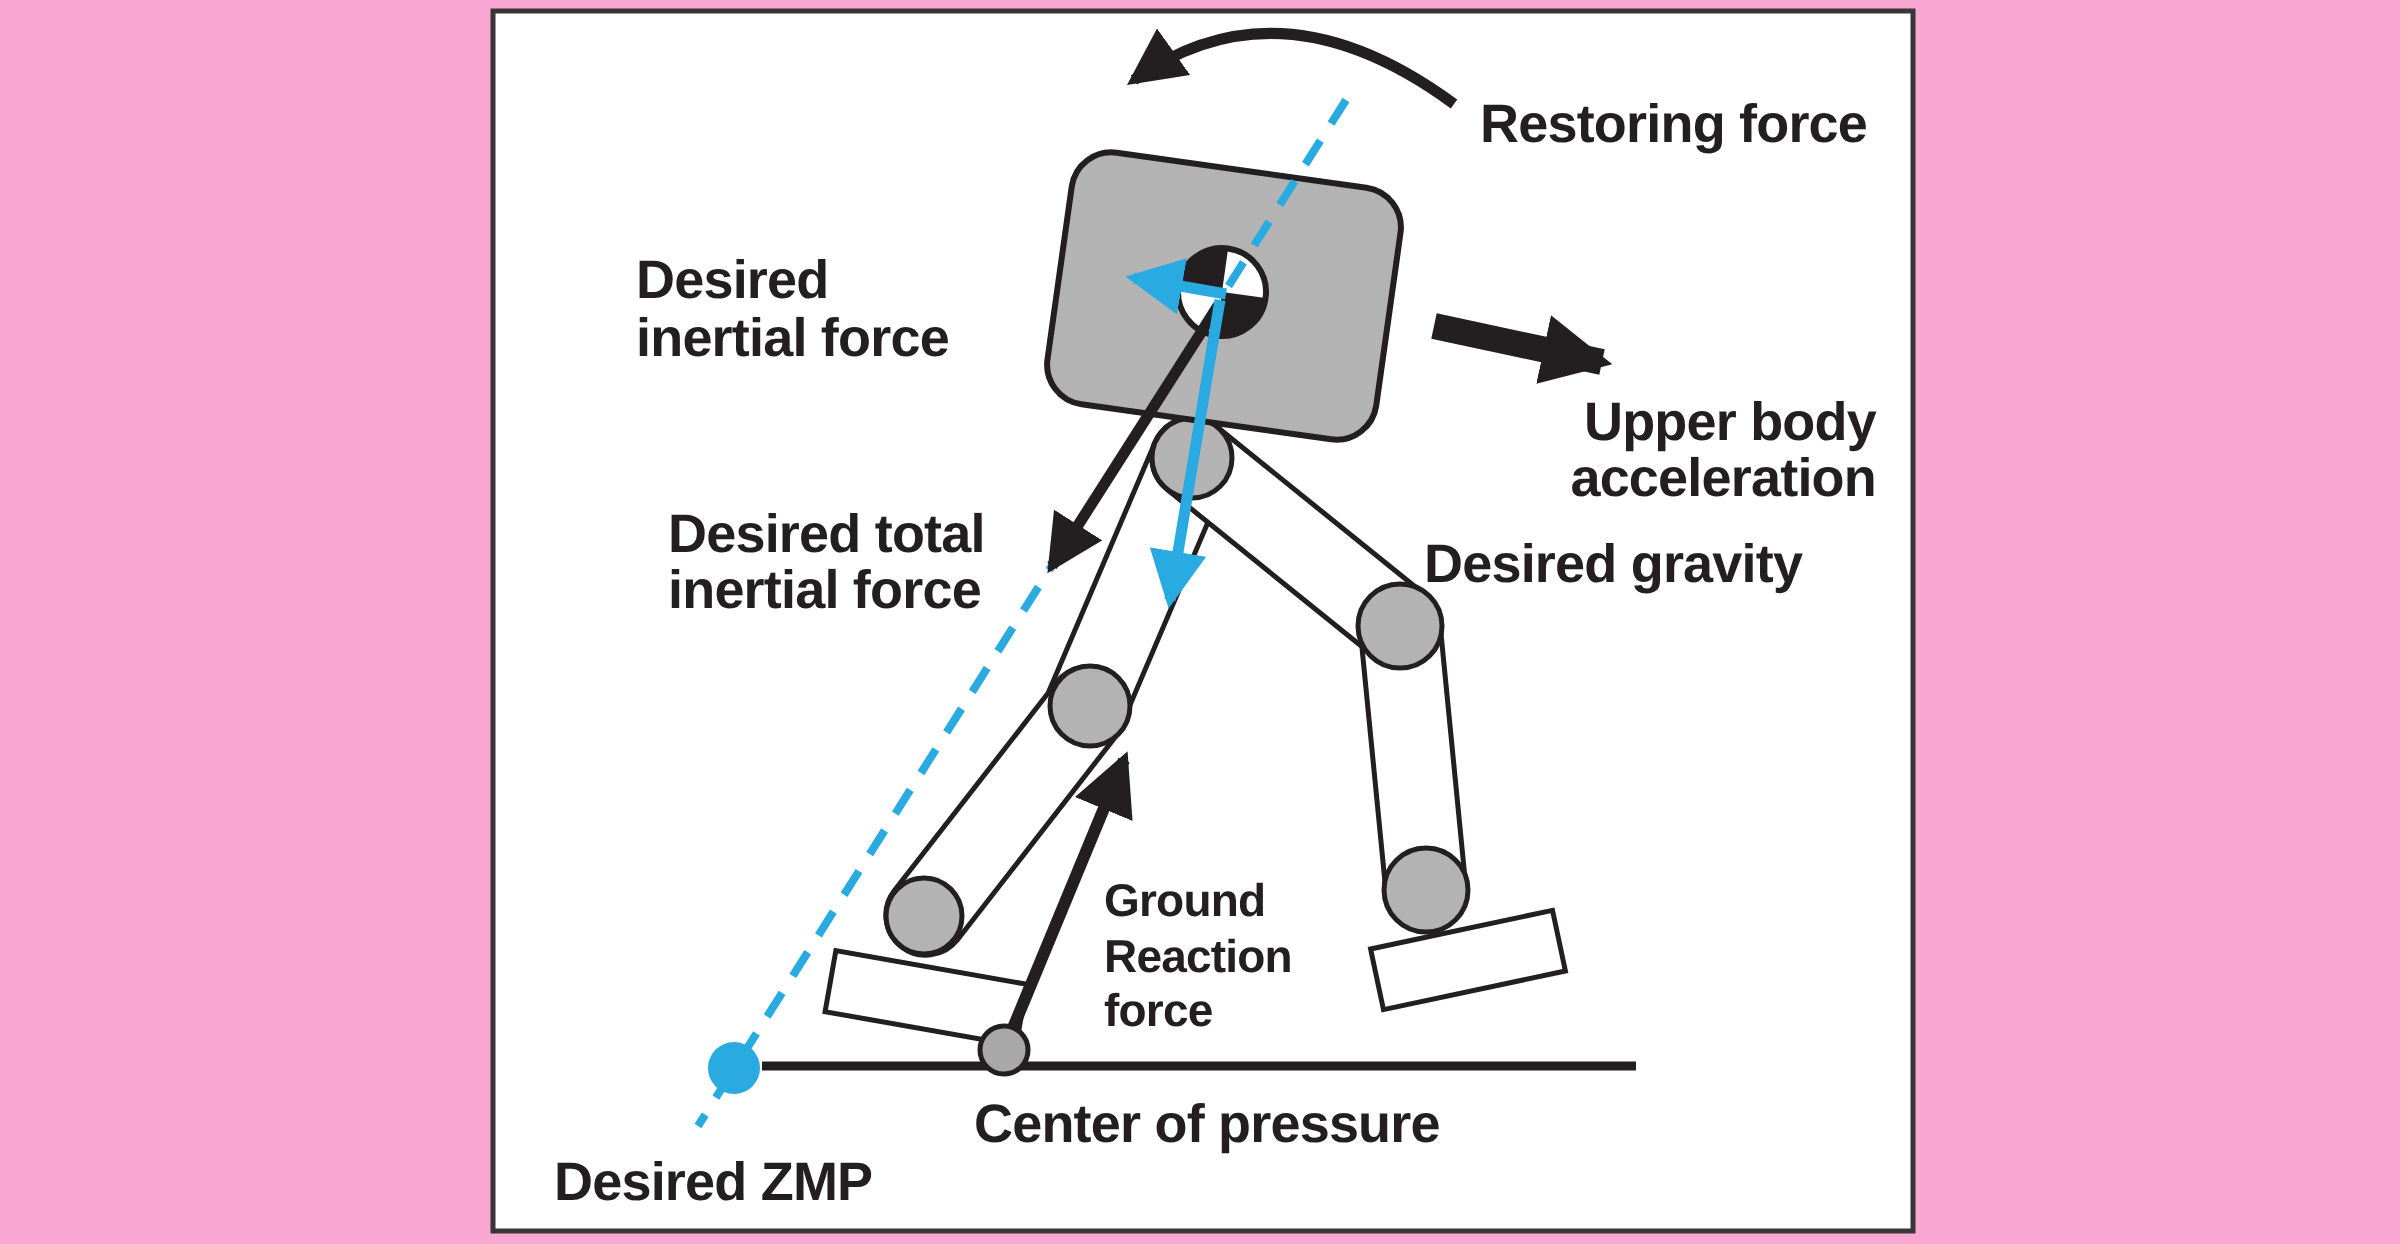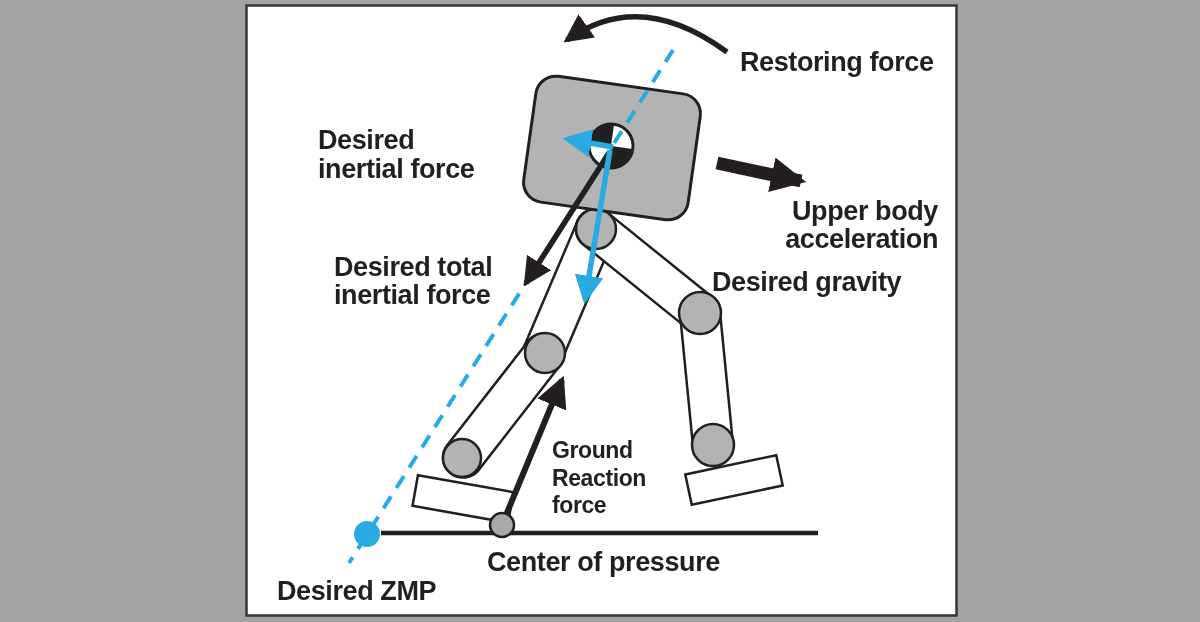--- a/index.html
+++ b/index.html
@@ -4,21 +4,21 @@
 <style>
   html, body {
     margin: 0;
     padding: 0;
     background: #ffffff;
   }
   .canvas {
     position: relative;
     width: 1200px;
     height: 622px;
-    background: #a3a3a3;
+    background: #f9a8d4;
     overflow: hidden;
   }
   svg { display: block; }
   .lbl {
     font-family: "Liberation Sans", sans-serif;
     font-weight: 700;
     font-size: 27px;
     fill: #231F20;
     letter-spacing: -0.4px;
   }

